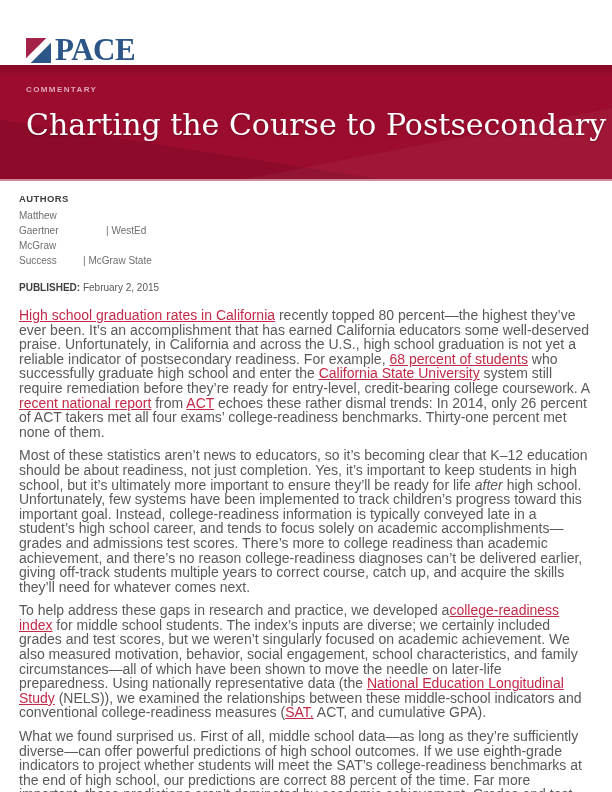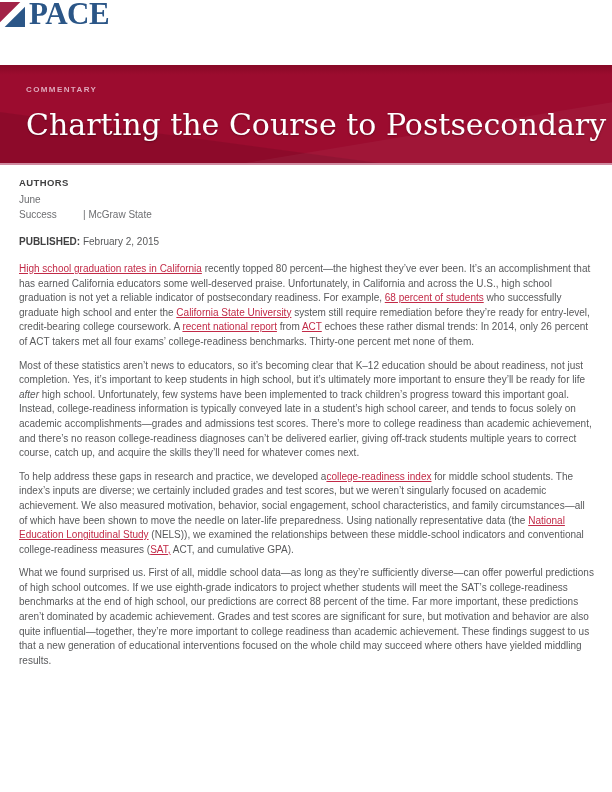--- a/index.html
+++ b/index.html
@@ -8,39 +8,40 @@
     background: #ffffff;
     font-family: "Liberation Sans", sans-serif;
     position: relative;
     overflow: hidden;
   }
 
   
   .site-header {
     height: 65px;
     background: #ffffff;
-    display: flex; align-items: flex-start;
+    display: flex; align-items: flex-end;
+    padding-left: 26px;
     box-sizing: border-box;
   }
   .logo { display: inline-flex; align-items: center; gap: 4px; cursor: pointer; }
   .logo-icon { width: 25px; height: 25px; display: block; }
   .logo-word {
     font-family: "Liberation Serif", serif;
     font-weight: bold;
     font-size: 31px;
     color: #2B5687;
     letter-spacing: -0.5px;
     line-height: 1;
     margin-top: -2px;
   }
 
   
   .banner {
     position: relative;
-    height: 100px;
+    height: 116px;
     background: linear-gradient(180deg, #870926 0%, #9C0C2F 10%, #9C0C2F 100%);
     border-bottom: 2px solid #CF8BA0;
     box-sizing: border-box;
     padding: 20px 26px 12px 26px;
     overflow: hidden;
   }
   .banner::before {
     content: ""; position: absolute; inset: 0;
     background: rgba(0,0,0,.09);
     clip-path: polygon(0 48%, 62% 100%, 0 100%);
@@ -82,21 +83,21 @@
   .author-row.second .author-name { width: 64px; }
   .author-affil { line-height: 15px; }
 
   .published { margin-top: 14px; font-size: 10px; }
   .published-label { font-weight: bold; color: #404041; }
   .published-date { color: #58595B; }
 
   .article { margin-top: 15px; }
   .article p {
     margin: 0 0 9px 0;
-    font-size: 10px;
+    font-size: 14px;
     line-height: 14.6px;
     color: #58595B;
   }
   .article a {
     color: #C22A47;
     text-decoration: underline;
     text-underline-offset: 1px;
   }
   .article em { }
 </style>
@@ -116,24 +117,34 @@
 <section class="banner">
   <div class="kicker">COMMENTARY</div>
   <h1 class="banner-title">Charting the Course to Postsecondary Success</h1>
 </section>
 
 <main class="content">
 
   <div class="authors">
     <div class="authors-heading">AUTHORS</div>
 
+    <div class="author-row">
+      <div class="author-name">
+        <div>Matthew</div>
+        <div>Gaertner</div>
+      </div>
+      <div class="author-affil">
+        <span>|</span>
+        <span>WestEd</span>
+      </div>
+    </div>
 
     <div class="author-row second">
       <div class="author-name">
-        <div>June</div>
+        <div>McGraw</div>
         <div>Success</div>
       </div>
       <div class="author-affil">
         <span>|</span>
         <span>McGraw State</span>
       </div>
     </div>
   </div>
 
   <div class="published">

